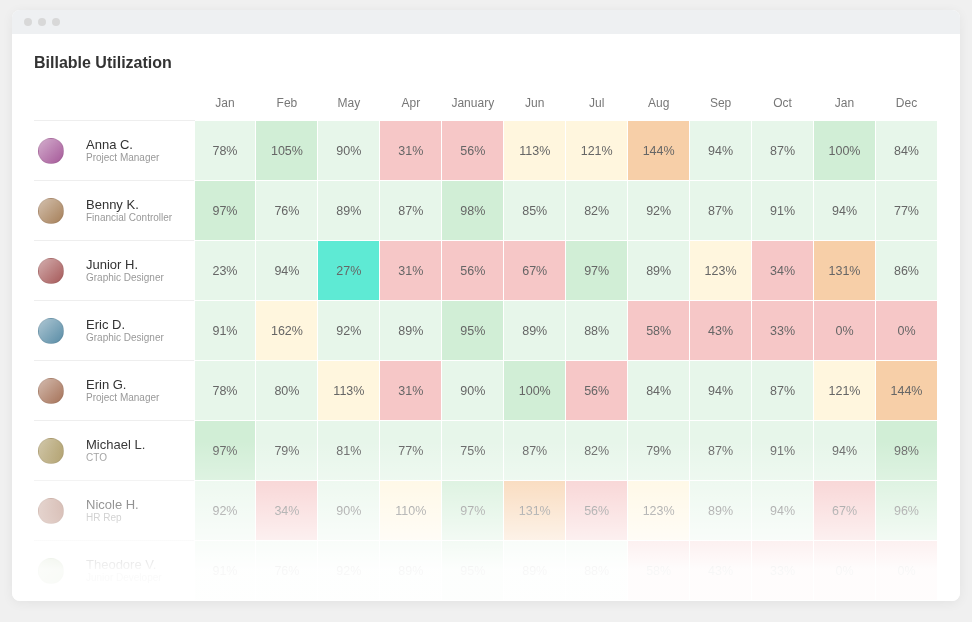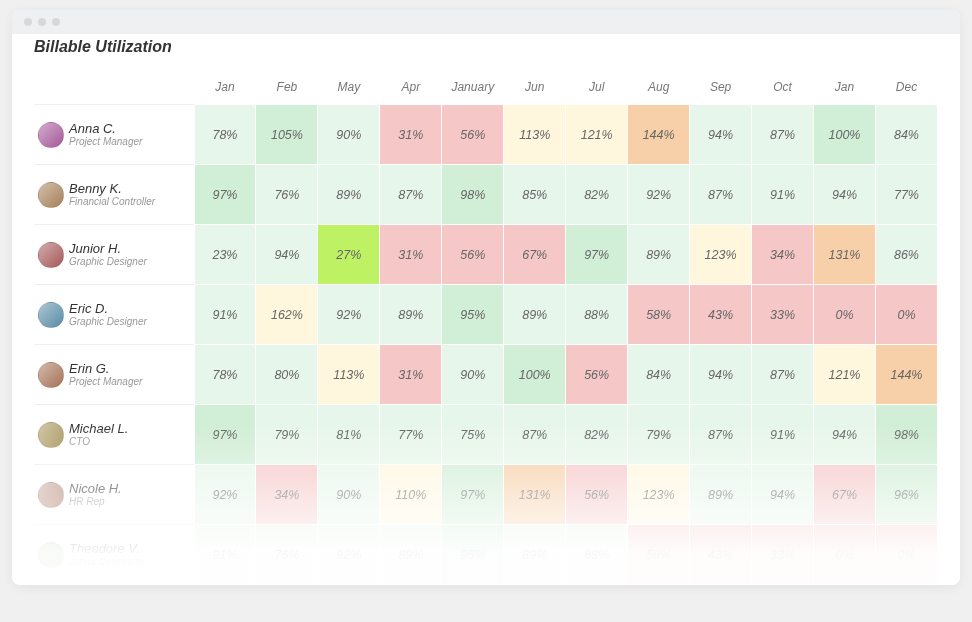--- a/index.html
+++ b/index.html
@@ -20,23 +20,22 @@
   .titlebar {
     height: 24px;
     background: #eef0f2;
     display: flex;
     align-items: center;
     padding-left: 12px;
     gap: 6px;
   }
   .dot { width: 8px; height: 8px; border-radius: 50%; background: #d8d8d8; }
   .content {
-    padding: 4px 22px 0 22px;
+    padding: 20px 22px 0 22px;
     position: relative;
-    font-style: italic;
   }
   .title {
     font-size: 16px;
     font-weight: 600;
     color: #333;
     margin-bottom: 18px;
   }
   table {
     width: 100%;
     border-collapse: collapse;
@@ -60,21 +59,21 @@
     color: #666;
   }
   td.person {
     padding: 8px 4px 8px 4px;
     vertical-align: middle;
     border-top: 1px solid #eee;
   }
   .person-wrap {
     display: flex;
     align-items: center;
-    gap: 5px;
+    gap: 22px;
   }
   .avatar {
     width: 26px; height: 26px; border-radius: 50%;
     flex-shrink: 0;
     background: linear-gradient(135deg,#bbb,#888);
     border: 1px solid rgba(0,0,0,0.05);
   }
   .pname { font-size: 13px; color: #333; line-height: 1.1; }
   .prole { font-size: 10px; color: #999; line-height: 1.1; }
   .fade {
@@ -166,21 +165,21 @@
               <div class="person-wrap">
                 <div class="avatar" style="background:linear-gradient(135deg,hsl(0,30%,75%),hsl(0,30%,50%))"></div>
                 <div>
                   <div class="pname">Junior H.</div>
                   <div class="prole">Graphic Designer</div>
                 </div>
               </div>
             </td>
             <td class="cell" style="background: rgb(231, 246, 234);">23%</td>
             <td class="cell" style="background: rgb(231, 246, 234);">94%</td>
-            <td class="cell" style="background: #bef264;">27%</td>
+            <td class="cell" style="background: #5eead4;">27%</td>
             <td class="cell" style="background: rgb(246, 199, 199);">31%</td>
             <td class="cell" style="background: rgb(246, 199, 199);">56%</td>
             <td class="cell" style="background: rgb(246, 199, 199);">67%</td>
             <td class="cell" style="background: rgb(209, 238, 214);">97%</td>
             <td class="cell" style="background: rgb(231, 246, 234);">89%</td>
             <td class="cell" style="background: rgb(255, 246, 222);">123%</td>
             <td class="cell" style="background: rgb(246, 199, 199);">34%</td>
             <td class="cell" style="background: rgb(247, 207, 168);">131%</td>
             <td class="cell" style="background: rgb(231, 246, 234);">86%</td>
           </tr>

